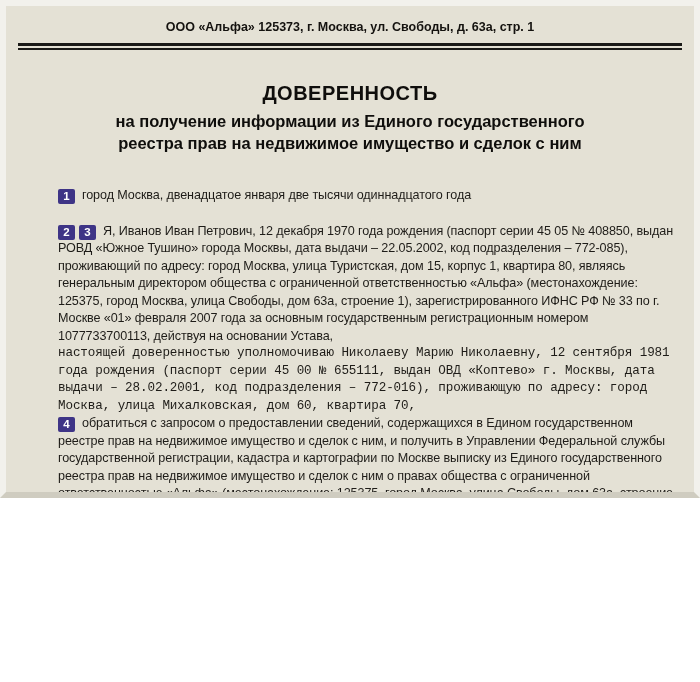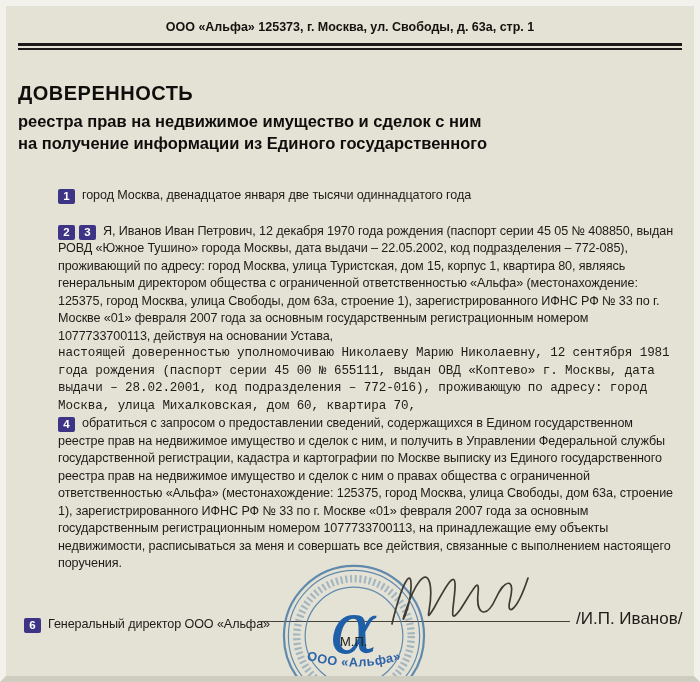--- a/index.html
+++ b/index.html
@@ -2,21 +2,21 @@
 <html lang="ru"><head>
 <meta charset="utf-8">
 <style>
   html,body{margin:0;padding:0;}
   body{
     font-family:"Liberation Sans","DejaVu Sans",sans-serif;
     background:#ffffff;
   }
   .page{
     position:relative;
-    width:700px;height:682px;
+    width:700px;height:498px;
     box-sizing:border-box;
     background:#e4e1d5;
     border:6px solid #f2f1ec;
     border-bottom-color:#cfccc0;
     overflow:hidden;
     color:#1e1c18;
   }
   .content{padding:0 12px;}
   
   .doc-header{
@@ -27,21 +27,21 @@
     line-height:18px;
     color:#14120f;
   }
   .double-rule{
     margin-top:7px;
     height:2px;
     border-top:3px solid #1b1a18;
     border-bottom:2px solid #1b1a18;
   }
   
-  .title-block{margin-top:32px;color:#0f0e0c;}
+  .title-block{text-align:center;margin-top:32px;color:#0f0e0c;}
   .title-main{font-size:20px;font-weight:bold;letter-spacing:.5px;}
   .title-sub{font-size:16.5px;font-weight:bold;line-height:22px;margin-top:5px;}
   
   .body-text{font-size:12.6px;line-height:17.5px;letter-spacing:-0.1px;margin-left:40px;}
   .para{margin:0;}
   .p1{margin-top:33px;}
   .p2{margin-top:18px;}
   .p5{margin-top:22px;}
   .part{display:block;font-family:Liberation Mono, monospace;}
   .marker{
@@ -92,22 +92,22 @@
 
     <div class="doc-header">
       <div>ООО «Альфа» 125373, г. Москва, ул. Свободы, д. 63а, стр. 1</div>
     </div>
 
     <div class="double-rule"></div>
 
     <div class="title-block">
       <div class="title-main">ДОВЕРЕННОСТЬ</div>
       <div class="title-sub">
+        <div>на получение информации из Единого государственного</div>
         <div>реестра прав на недвижимое имущество и сделок с ним</div>
-        <div>на получение информации из Единого государственного</div>
       </div>
     </div>
 
     <div class="body-text">
 
       <p class="para p1"><span class="marker">1</span><span>город Москва, двенадцатое января две тысячи одиннадцатого года</span></p>
 
       <p class="para p2"><span class="marker">2</span><span class="marker">3</span><span>Я, Иванов Иван Петрович, 12 декабря 1970 года рождения (паспорт серии 45 05 № 408850, выдан РОВД «Южное Тушино» города Москвы, дата выдачи – 22.05.2002, код подразделения – 772-085), проживающий по адресу: город Москва, улица Туристская, дом 15, корпус 1, квартира 80, являясь генеральным директором общества с ограниченной ответственностью «Альфа» (местонахождение: 125375, город Москва, улица Свободы, дом 63а, строение 1), зарегистрированного ИФНС РФ № 33 по г. Москве «01» февраля 2007 года за основным государственным регистрационным номером 1077733700113, действуя на основании Устава,</span><span class="part">настоящей доверенностью уполномочиваю Николаеву Марию Николаевну, 12 сентября 1981 года рождения (паспорт серии 45 00 № 655111, выдан ОВД «Коптево» г. Москвы, дата выдачи – 28.02.2001, код подразделения – 772-016), проживающую по адресу: город Москва, улица Михалковская, дом 60, квартира 70,</span></p>
 
       <p class="para"><span class="marker">4</span><span>обратиться с запросом о предоставлении сведений, содержащихся в Едином государственном реестре прав на недвижимое имущество и сделок с ним, и получить в Управлении Федеральной службы государственной регистрации, кадастра и картографии по Москве выписку из Единого государственного реестра прав на недвижимое имущество и сделок с ним о правах общества с ограниченной ответственностью «Альфа» (местонахождение: 125375, город Москва, улица Свободы, дом 63а, строение 1), зарегистрированного ИФНС РФ № 33 по г. Москве «01» февраля 2007 года за основным государственным регистрационным номером 1077733700113, на принадлежащие ему объекты недвижимости, расписываться за меня и совершать все действия, связанные с выполнением настоящего поручения.</span></p>

